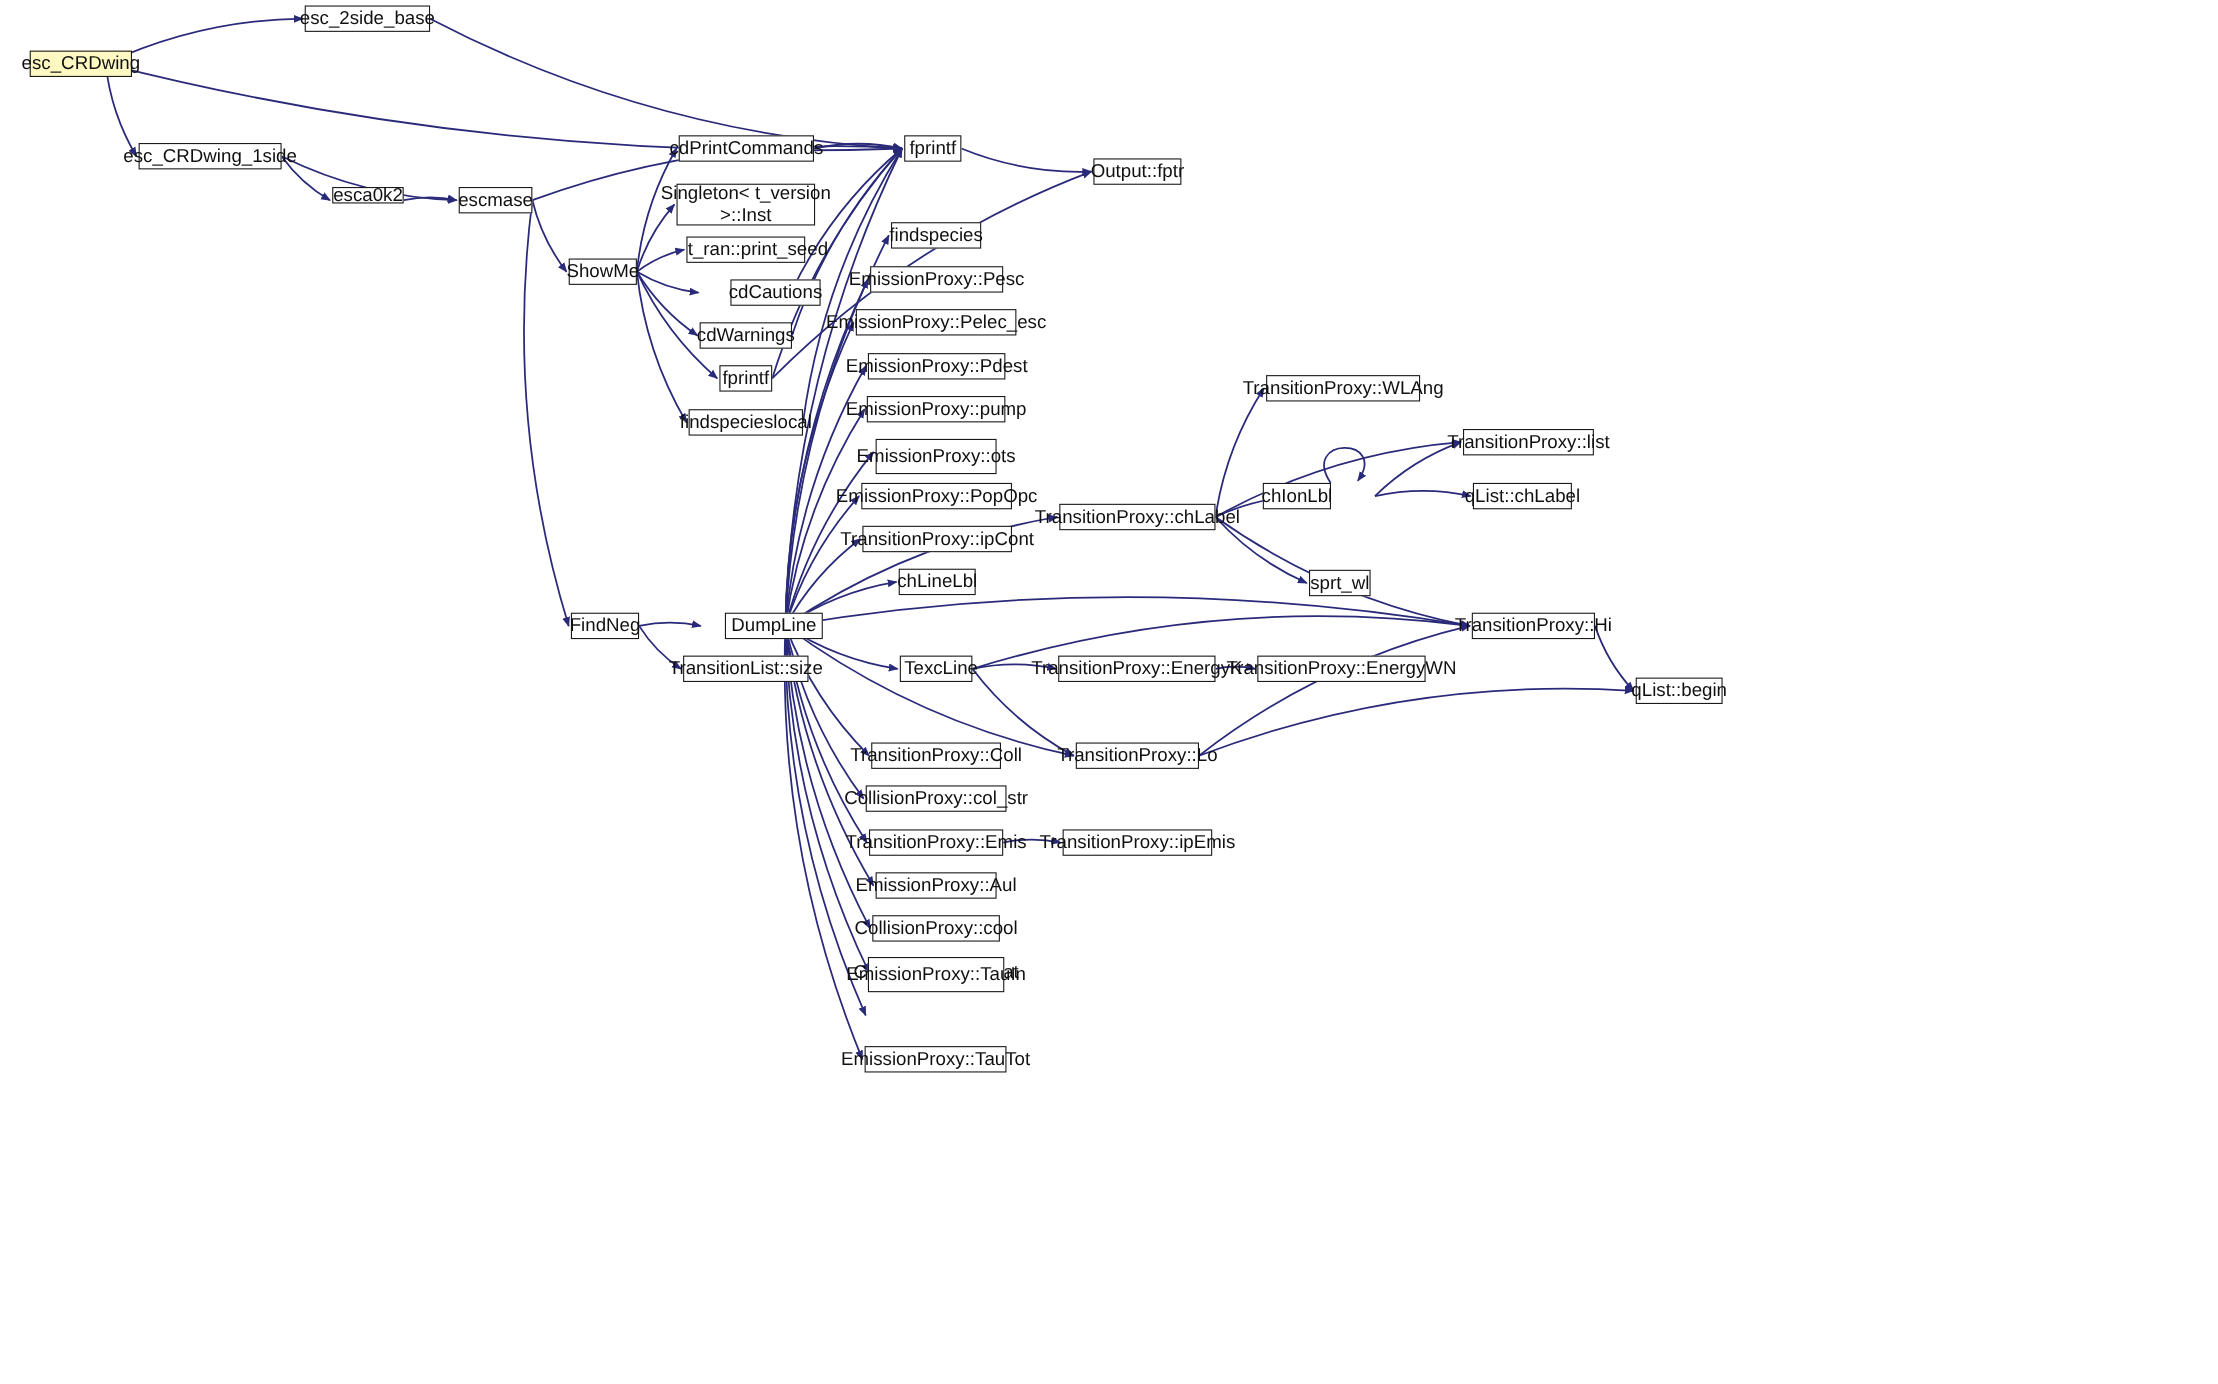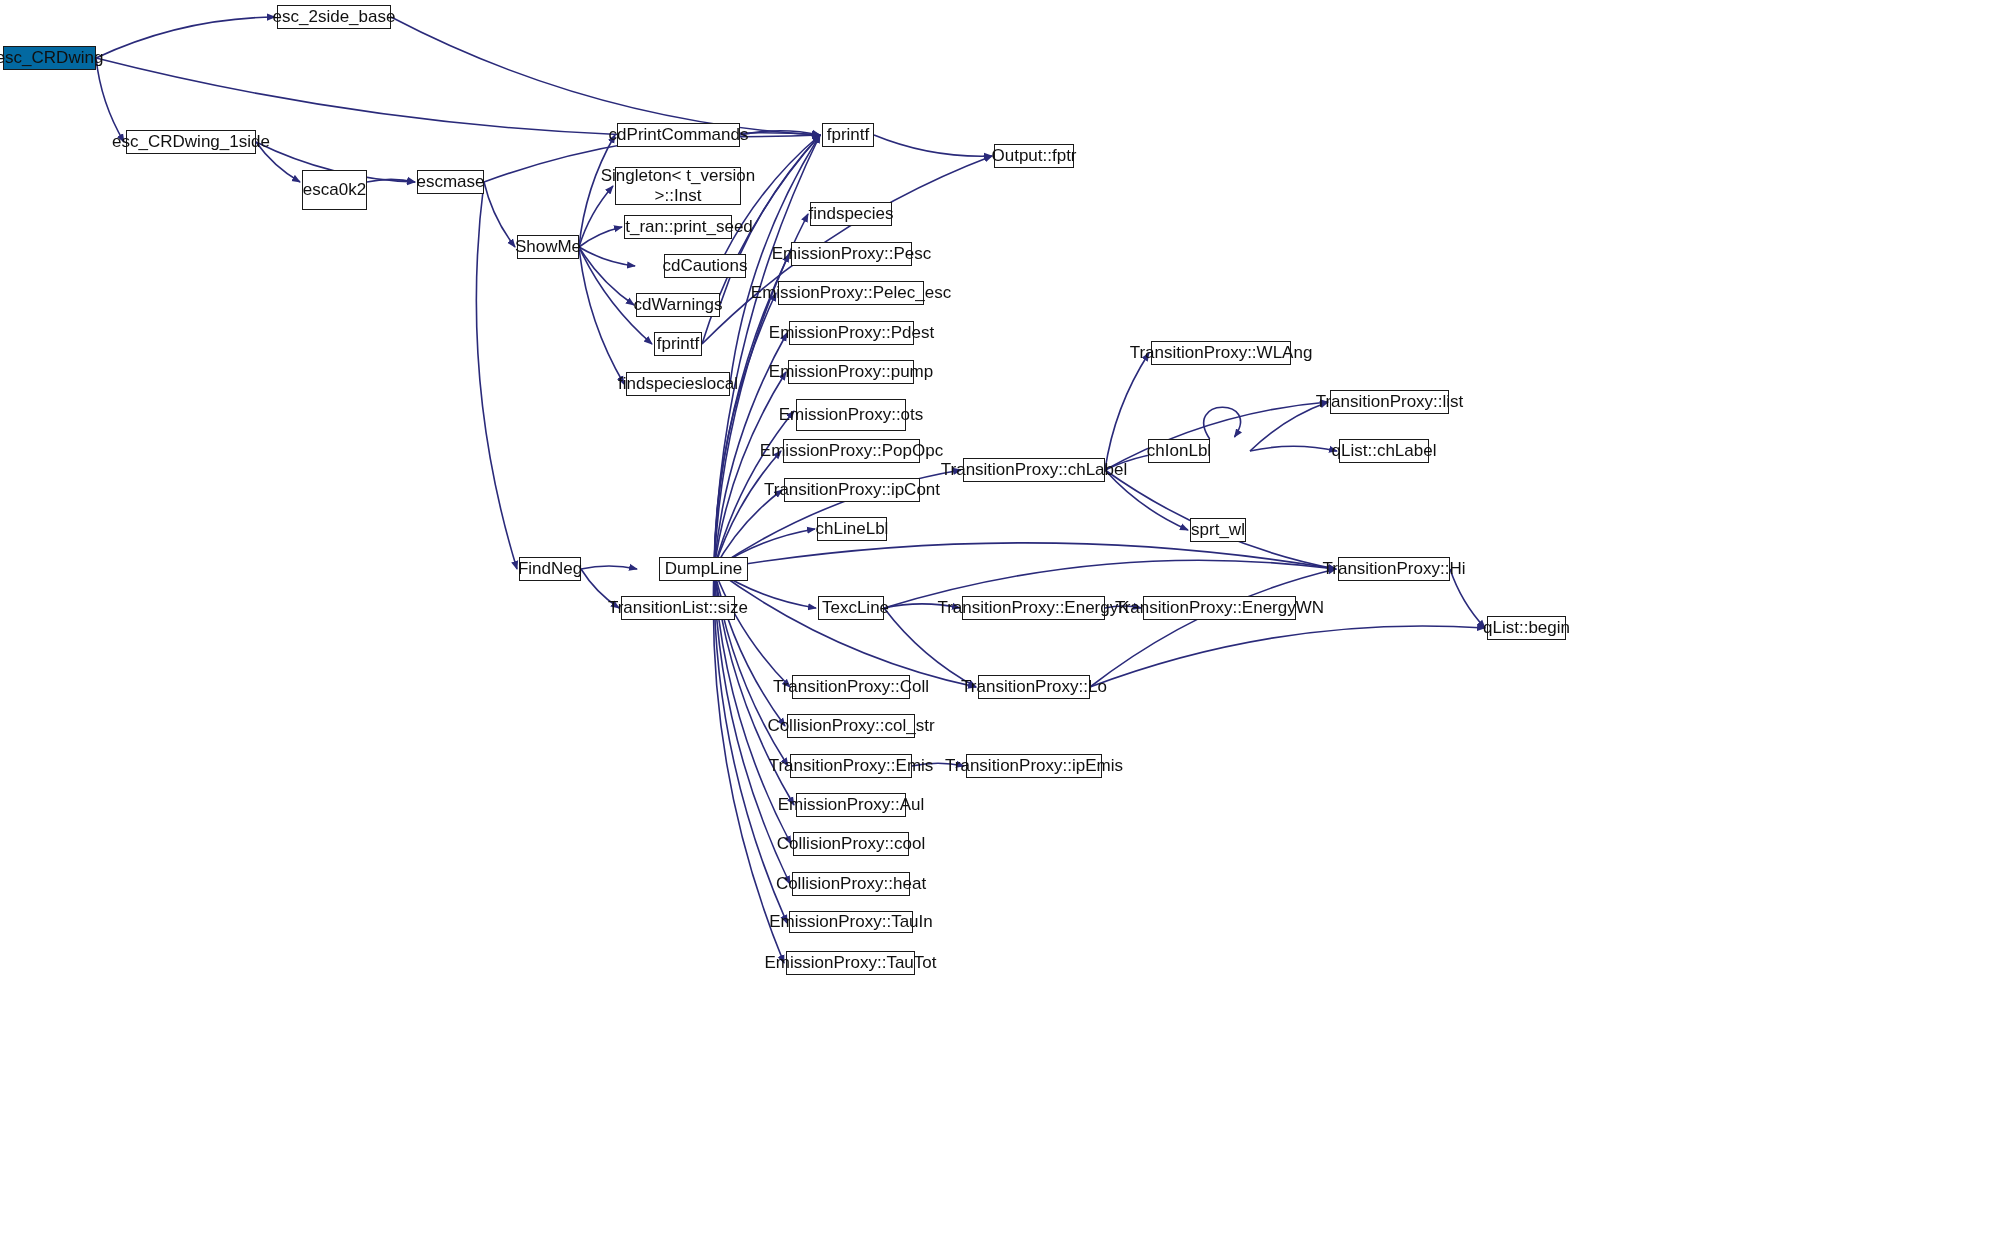--- a/index.html
+++ b/index.html
@@ -2,21 +2,21 @@
 <html><head>
 <meta charset="utf-8">
 <style>
   html,body{margin:0;padding:0;background:#ffffff;}
   body{font-family:"Liberation Sans","DejaVu Sans",sans-serif;}
   #graph{position:relative;width:2016px;height:1258px;background:#ffffff;overflow:hidden;}
   #edges{position:absolute;left:0;top:0;width:2016px;height:1258px;}
   .node{position:absolute;box-sizing:border-box;border:1px solid #1a1a1a;background:#ffffff;
         color:#101010;font-size:17px;line-height:1.15;display:flex;align-items:center;
         justify-content:center;text-align:center;white-space:pre;padding:0 6px;}
-  .node.root{background:#0369a1;border-color:#1a1a1a;}
+  .node.root{background:#fef9c3;border-color:#1a1a1a;margin-left:24px;}
   .node.two-line{line-height:1.2;}
 </style>
 </head>
 <body>
 
 <div id="graph">
   <svg id="edges" xmlns="http://www.w3.org/2000/svg">
     <defs>
       <marker id="ar" markerWidth="9" markerHeight="9" refX="8" refY="4.2" orient="auto" markerUnits="userSpaceOnUse">
         <path d="M0,0.6 L9,4.2 L0,7.8 z" fill="#2a2a7a"></path>
@@ -86,21 +86,21 @@
         <path d="M912,766 Q938,760.384 964,766" marker-end="url(#ar)"></path>
         <path d="M1450,569 Q1461.128,602.28 1485,628" marker-end="url(#ar)"></path>
         <path d="M1090,687 Q1281.128,614.84 1485,628" marker-end="url(#ar)"></path>
         <path d="M1090,687 Q1200.256,601.432 1336,569" marker-end="url(#ar)"></path>
       </g>
   </svg>
   <div id="nodes">
       <div class="node root" style="left: 3px; top: 46px; width: 93px; height: 24px;">esc_CRDwing</div>
       <div class="node" style="left: 277px; top: 5px; width: 114px; height: 24px;">esc_2side_base</div>
       <div class="node" style="left: 126px; top: 130px; width: 130px; height: 24px;">esc_CRDwing_1side</div>
-      <div class="node" style="left: 302px; top: 170px; width: 65px; height: 40px;">esca0k2</div>
+      <div class="node" style="left: 302px; top: 170px; width: 65px; height: 15px;">esca0k2</div>
       <div class="node" style="left: 417px; top: 170px; width: 67px; height: 24px;">escmase</div>
       <div class="node" style="left: 517px; top: 235px; width: 62px; height: 24px;">ShowMe</div>
       <div class="node" style="left: 617px; top: 123px; width: 123px; height: 24px;">cdPrintCommands</div>
       <div class="node two-line" style="left: 615px; top: 167px; width: 126px; height: 38px;">Singleton&lt; t_version
 &gt;::Inst</div>
       <div class="node" style="left: 624px; top: 215px; width: 108px; height: 24px; padding-left: 28px;">t_ran::print_seed</div>
       <div class="node" style="left: 664px; top: 254px; width: 82px; height: 24px;">cdCautions</div>
       <div class="node" style="left: 636px; top: 293px; width: 84px; height: 24px;">cdWarnings</div>
       <div class="node" style="left: 654px; top: 332px; width: 48px; height: 24px;">fprintf</div>
       <div class="node" style="left: 626px; top: 372px; width: 104px; height: 24px;">findspecieslocal</div>
@@ -118,21 +118,21 @@
       <div class="node" style="left: 519px; top: 557px; width: 62px; height: 24px;">FindNeg</div>
       <div class="node" style="left: 639px; top: 557px; width: 89px; height: 24px; margin-left: 20px;">DumpLine</div>
       <div class="node" style="left: 621px; top: 596px; width: 114px; height: 24px;">TransitionList::size</div>
       <div class="node" style="left: 818px; top: 596px; width: 66px; height: 24px; padding-left: 15px;">TexcLine</div>
       <div class="node" style="left: 792px; top: 675px; width: 118px; height: 24px;">TransitionProxy::Coll</div>
       <div class="node" style="left: 787px; top: 714px; width: 128px; height: 24px;">CollisionProxy::col_str</div>
       <div class="node" style="left: 790px; top: 754px; width: 122px; height: 24px;">TransitionProxy::Emis</div>
       <div class="node" style="left: 796px; top: 793px; width: 110px; height: 24px;">EmissionProxy::Aul</div>
       <div class="node" style="left: 793px; top: 832px; width: 116px; height: 24px;">CollisionProxy::cool</div>
       <div class="node" style="left: 792px; top: 872px; width: 118px; height: 24px;">CollisionProxy::heat</div>
-      <div class="node" style="left: 789px; top: 911px; width: 124px; height: 22px;">EmissionProxy::TauIn</div>
+      <div class="node" style="left: 789px; top: 870px; width: 124px; height: 32px;">EmissionProxy::TauIn</div>
       <div class="node" style="left: 786px; top: 951px; width: 129px; height: 24px;">EmissionProxy::TauTot</div>
       <div class="node" style="left: 963px; top: 458px; width: 142px; height: 24px;">TransitionProxy::chLabel</div>
       <div class="node" style="left: 1151px; top: 341px; width: 140px; height: 24px;">TransitionProxy::WLAng</div>
       <div class="node" style="left: 1330px; top: 390px; width: 119px; height: 24px;">TransitionProxy::list</div>
       <div class="node" style="left: 1148px; top: 439px; width: 62px; height: 24px;">chIonLbl</div>
       <div class="node" style="left: 1339px; top: 439px; width: 90px; height: 24px;">qList::chLabel</div>
       <div class="node" style="left: 1190px; top: 518px; width: 56px; height: 24px;">sprt_wl</div>
       <div class="node" style="left: 1338px; top: 557px; width: 112px; height: 24px;">TransitionProxy::Hi</div>
       <div class="node" style="left: 1487px; top: 616px; width: 79px; height: 24px;">qList::begin</div>
       <div class="node" style="left: 962px; top: 596px; width: 143px; height: 24px;">TransitionProxy::EnergyK</div>

